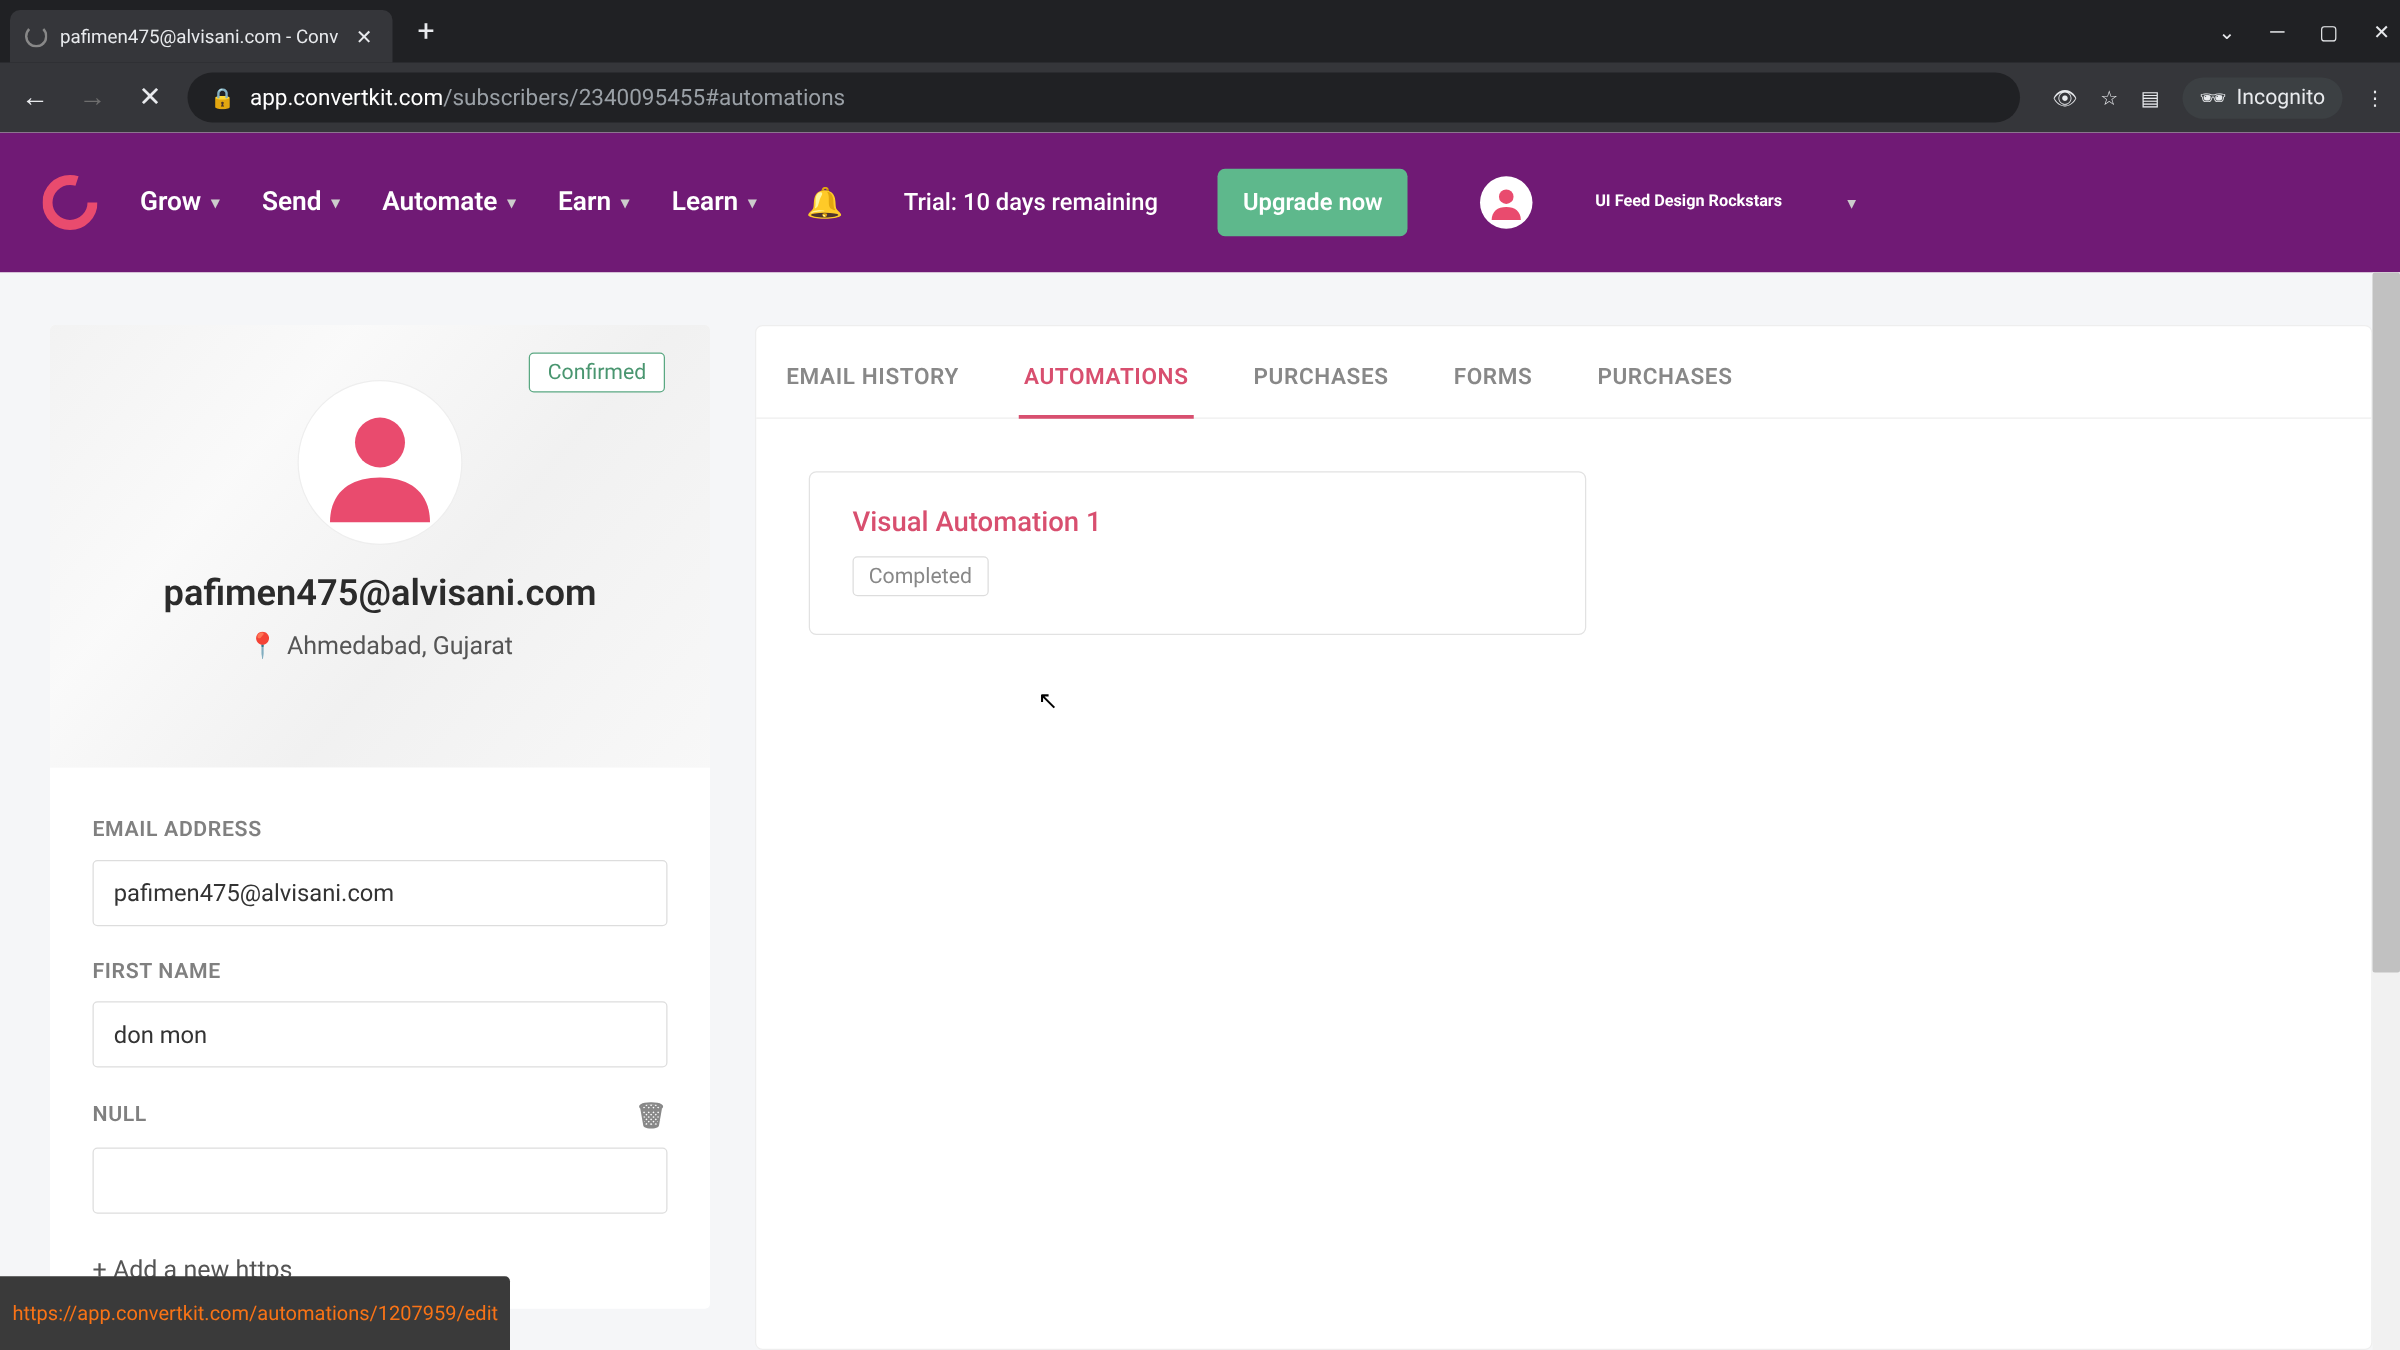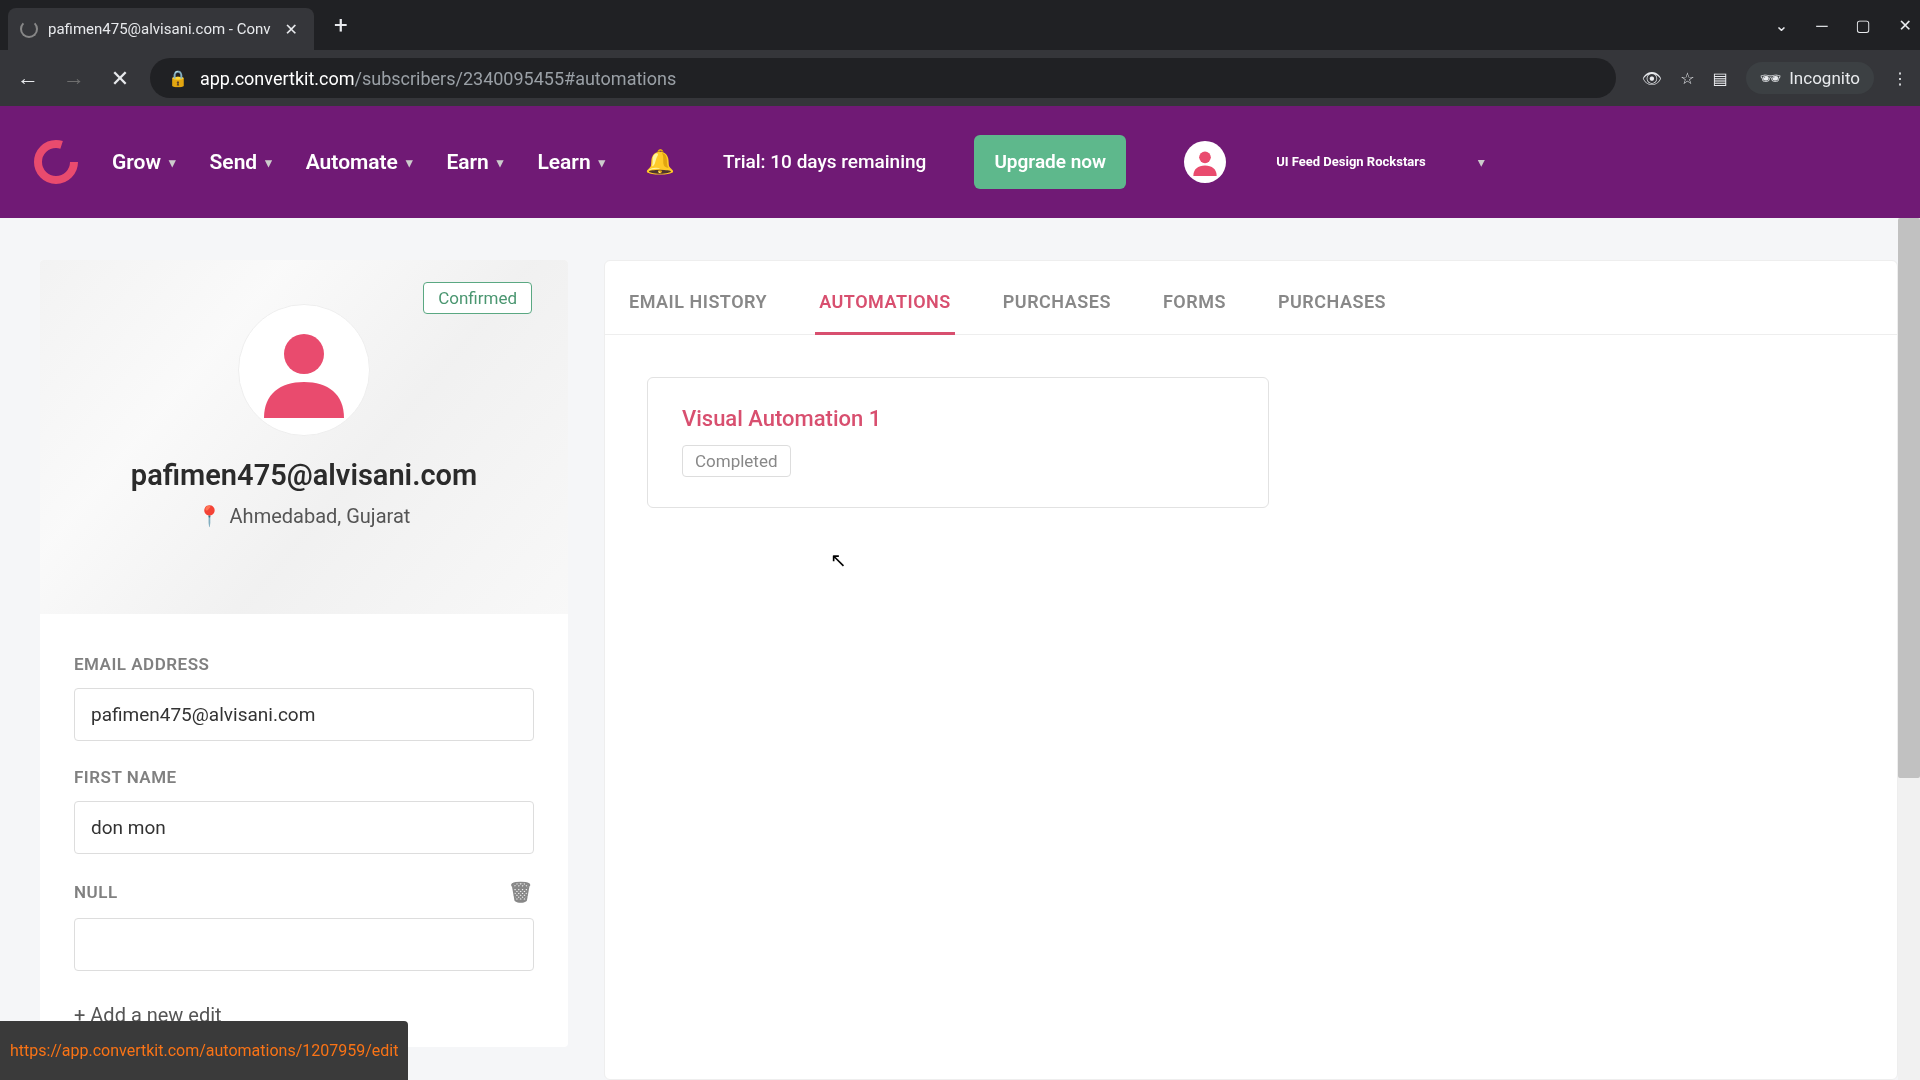--- a/index.html
+++ b/index.html
@@ -160,21 +160,21 @@
         <div class="fields">
           <div class="field-label">EMAIL ADDRESS</div>
           <input class="field-input" value="pafimen475@alvisani.com" style="">
           <div class="field-label">FIRST NAME</div>
           <input class="field-input" value="don mon" style="">
           <div class="field-label">
             <span>NULL</span>
             <span class="trash">🗑</span>
           </div>
           <input class="field-input" value="" style="">
-          <div class="add-field">+ Add a new edit</div>
+          <div class="add-field">+ Add a new https</div>
         </div>
       </div>
     </div>
 
     <div class="main-panel">
       <div class="tabs-row">
         <div class="tab-link">EMAIL HISTORY</div>
         <div class="tab-link active">AUTOMATIONS</div>
         <div class="tab-link">PURCHASES</div>
         <div class="tab-link">FORMS</div>

